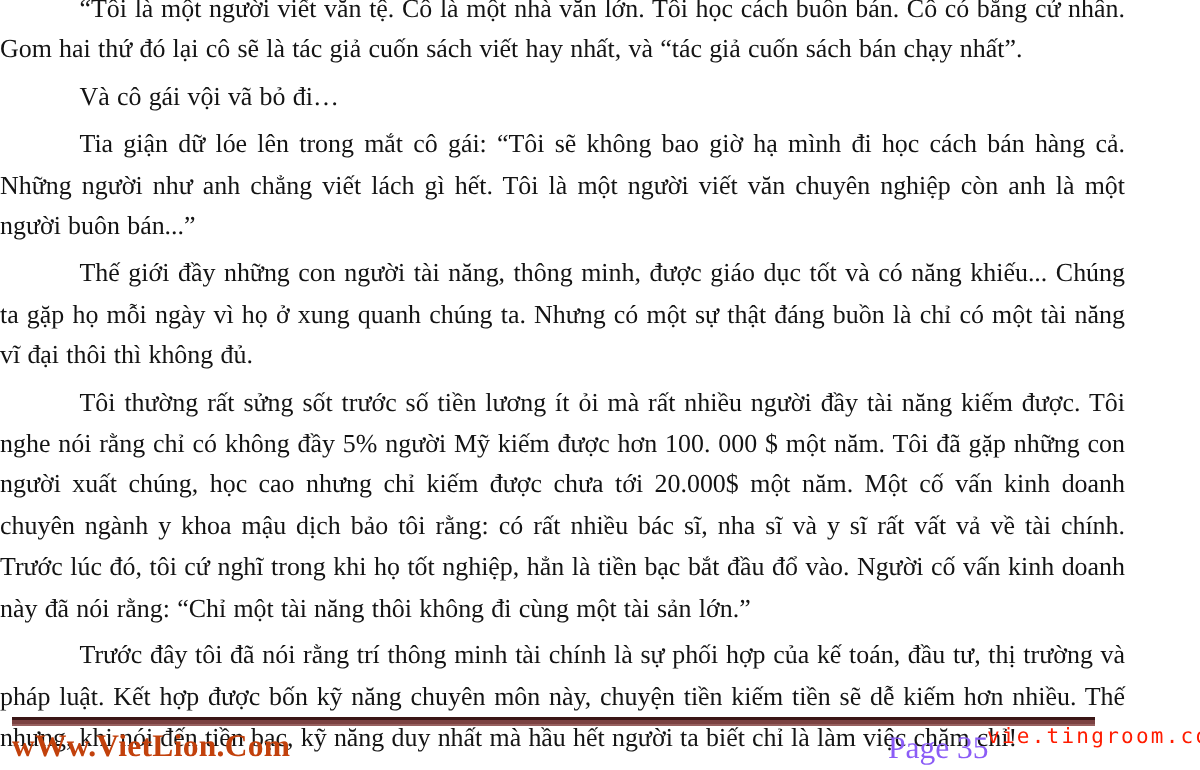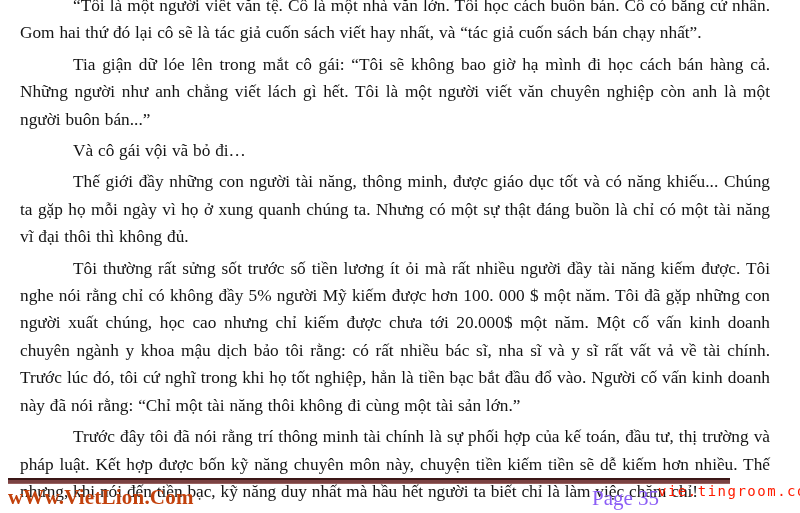--- a/index.html
+++ b/index.html
@@ -10,21 +10,21 @@
   body {
     width: 800px;
     height: 513px;
     overflow: hidden;
     position: relative;
     font-family: "Liberation Serif", serif;
   }
   .textblock {
     position: absolute;
     top: 0;
-    left: 20px;
+    left: 0;
     width: 750px;
   }
   .textblock p {
     margin: 0 0 4px 0;
     text-indent: 53px;
     text-align: justify;
     font-size: 17.3px;
     line-height: 27.4px;
     color: #141414;
     word-spacing: 0.5px;
@@ -68,22 +68,22 @@
     color: #ff1c00;
     letter-spacing: 1.5px;
     white-space: nowrap;
   }
 </style>
 </head>
 <body>
 
 <div class="textblock">
   <p class="first">“Tôi là một người viết văn tệ. Cô là một nhà văn lớn. Tôi học cách buôn bán. Cô có bằng cử nhân. Gom hai thứ đó lại cô sẽ là tác giả cuốn sách viết hay nhất, và “tác giả cuốn sách bán chạy nhất”.</p>
+  <p>Và cô gái vội vã bỏ đi…</p>
   <p>Tia giận dữ lóe lên trong mắt cô gái: “Tôi sẽ không bao giờ hạ mình đi học cách bán hàng cả. Những người như anh chẳng viết lách gì hết. Tôi là một người viết văn chuyên nghiệp còn anh là một người buôn bán...”</p>
-  <p>Và cô gái vội vã bỏ đi…</p>
   <p>Thế giới đầy những con người tài năng, thông minh, được giáo dục tốt và có năng khiếu... Chúng ta gặp họ mỗi ngày vì họ ở xung quanh chúng ta. Nhưng có một sự thật đáng buồn là chỉ có một tài năng vĩ đại thôi thì không đủ.</p>
   <p>Tôi thường rất sửng sốt trước số tiền lương ít ỏi mà rất nhiều người đầy tài năng kiếm được. Tôi nghe nói rằng chỉ có không đầy 5% người Mỹ kiếm được hơn 100. 000 $ một năm. Tôi đã gặp những con người xuất chúng, học cao nhưng chỉ kiếm được chưa tới 20.000$ một năm. Một cố vấn kinh doanh chuyên ngành y khoa mậu dịch bảo tôi rằng: có rất nhiều bác sĩ, nha sĩ và y sĩ rất vất vả về tài chính. Trước lúc đó, tôi cứ nghĩ trong khi họ tốt nghiệp, hẳn là tiền bạc bắt đầu đổ vào. Người cố vấn kinh doanh này đã nói rằng: “Chỉ một tài năng thôi không đi cùng một tài sản lớn.”</p>
   <p>Trước đây tôi đã nói rằng trí thông minh tài chính là sự phối hợp của kế toán, đầu tư, thị trường và pháp luật. Kết hợp được bốn kỹ năng chuyên môn này, chuyện tiền kiếm tiền sẽ dễ kiếm hơn nhiều. Thế nhưng, khi nói đến tiền bạc, kỹ năng duy nhất mà hầu hết người ta biết chỉ là làm việc chăm chỉ!</p>
 </div>
 
 <div class="footer-rule"></div>
 
 <div class="footer-site">wWw.VietLion.Com</div>
 
 <div class="footer-page">Page 35</div>

